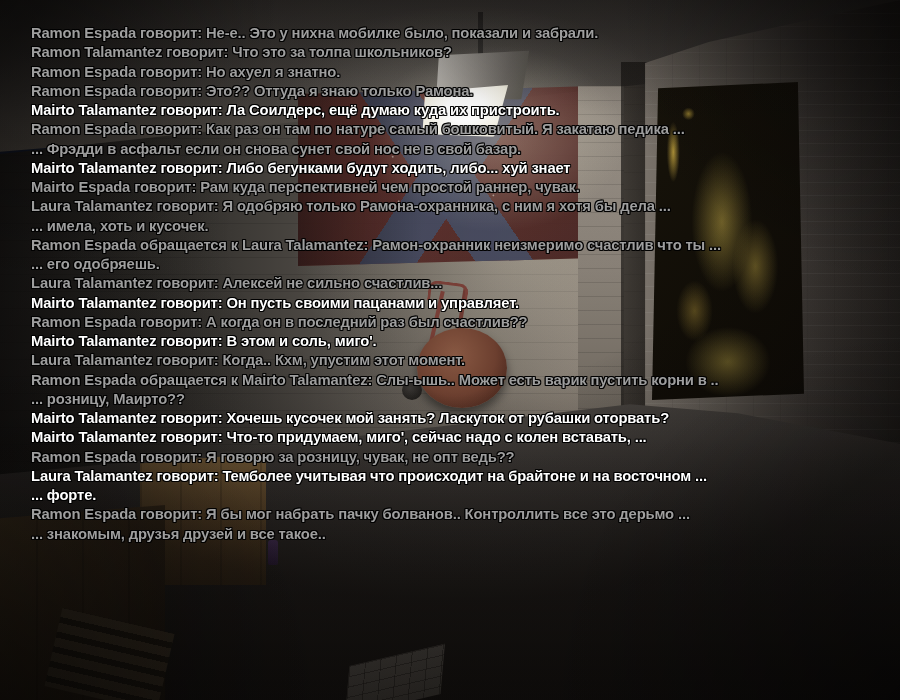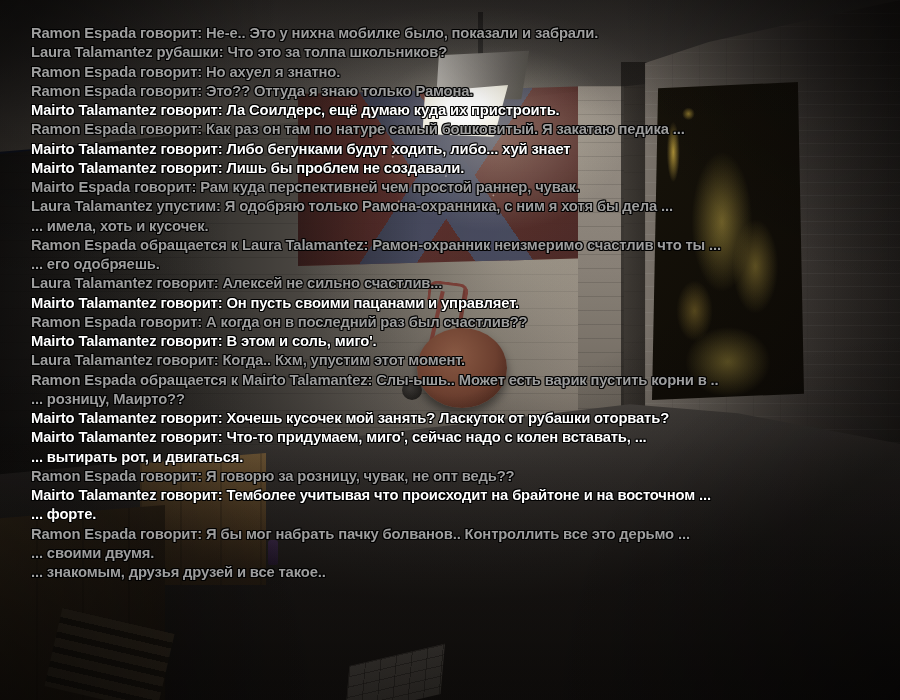--- a/index.html
+++ b/index.html
@@ -188,42 +188,40 @@
 
   <div class="lamp-glow"></div>
   <div class="lamp-pole"></div>
   <div class="lamp-shade"></div>
   <div class="lamp-light"></div>
 
   <div class="vignette"></div>
 
   <div class="chat">
       <div class="chat-line gray">Ramon Espada говорит: Не-е.. Это у нихна мобилке было, показали и забрали.</div>
-      <div class="chat-line gray">Laura Talamantez рубашки: Что это за толпа школьников?</div>
+      <div class="chat-line gray">Ramon Talamantez говорит: Что это за толпа школьников?</div>
       <div class="chat-line gray">Ramon Espada говорит: Но ахуел я знатно.</div>
       <div class="chat-line gray">Ramon Espada говорит: Это?? Оттуда я знаю только Рамона.</div>
       <div class="chat-line white">Mairto Talamantez говорит: Ла Соилдерс, ещё думаю куда их пристроить.</div>
       <div class="chat-line gray">Ramon Espada говорит: Как раз он там по натуре самый бошковитый. Я закатаю педика ...</div>
+      <div class="chat-line gray">... Фрэдди в асфальт если он снова сунет свой нос не в свой базар.</div>
       <div class="chat-line white">Mairto Talamantez говорит: Либо бегунками будут ходить, либо... хуй знает</div>
-      <div class="chat-line white">Mairto Talamantez говорит: Лишь бы проблем не создавали.</div>
       <div class="chat-line gray">Mairto Espada говорит: Рам куда перспективней чем простой раннер, чувак.</div>
-      <div class="chat-line gray">Laura Talamantez упустим: Я одобряю только Рамона-охранника, с ним я хотя бы дела ...</div>
+      <div class="chat-line gray">Laura Talamantez говорит: Я одобряю только Рамона-охранника, с ним я хотя бы дела ...</div>
       <div class="chat-line gray">... имела, хоть и кусочек.</div>
       <div class="chat-line gray">Ramon Espada обращается к Laura Talamantez: Рамон-охранник неизмеримо счастлив что ты ...</div>
       <div class="chat-line gray">... его одобряешь.</div>
       <div class="chat-line gray">Laura Talamantez говорит: Алексей не сильно счастлив...</div>
       <div class="chat-line white">Mairto Talamantez говорит: Он пусть своими пацанами и управляет.</div>
       <div class="chat-line gray">Ramon Espada говорит: А когда он в последний раз был счастлив??</div>
       <div class="chat-line white">Mairto Talamantez говорит: В этом и соль, миго'.</div>
       <div class="chat-line gray">Laura Talamantez говорит: Когда.. Кхм, упустим этот момент.</div>
       <div class="chat-line gray">Ramon Espada обращается к Mairto Talamantez: Слы-ышь.. Может есть варик пустить корни в ..</div>
       <div class="chat-line gray">... розницу, Маирто??</div>
       <div class="chat-line white">Mairto Talamantez говорит: Хочешь кусочек мой занять? Ласкуток от рубашки оторвать?</div>
       <div class="chat-line white">Mairto Talamantez говорит: Что-то придумаем, миго', сейчас надо с колен вставать, ...</div>
-      <div class="chat-line white">... вытирать рот, и двигаться.</div>
       <div class="chat-line gray">Ramon Espada говорит: Я говорю за розницу, чувак, не опт ведь??</div>
-      <div class="chat-line white">Mairto Talamantez говорит: Темболее учитывая что происходит на брайтоне и на восточном ...</div>
+      <div class="chat-line white">Laura Talamantez говорит: Темболее учитывая что происходит на брайтоне и на восточном ...</div>
       <div class="chat-line white">... форте.</div>
       <div class="chat-line gray">Ramon Espada говорит: Я бы мог набрать пачку болванов.. Контроллить все это дерьмо ...</div>
-      <div class="chat-line gray">... своими двумя.</div>
       <div class="chat-line gray">... знакомым, друзья друзей и все такое..</div>
     </div>
 </div>
 
 </body></html>

